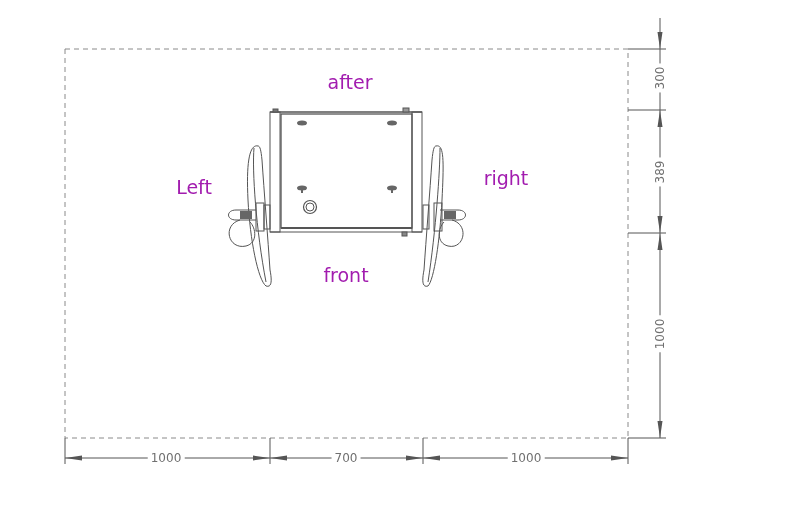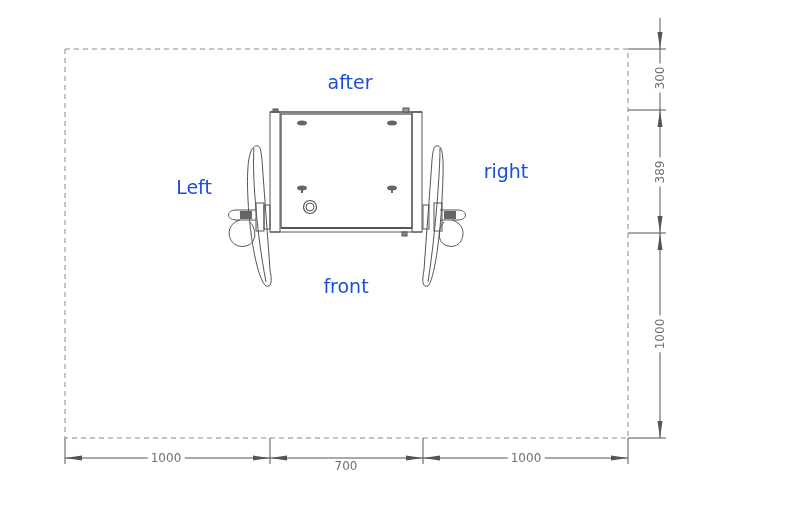--- a/index.html
+++ b/index.html
@@ -1,18 +1,18 @@
 <!DOCTYPE html>
 <html><head>
 <meta charset="utf-8">
 <style>
   html, body { margin: 0; padding: 0; background: #ffffff; }
   body { width: 793px; height: 507px; position: relative; overflow: hidden; font-family: "DejaVu Sans", sans-serif; }
   svg { position: absolute; left: 0; top: 0; }
-  .lbl { position: absolute; color: #1d4ed8; font-size: 19px; font-family: "DejaVu Sans", sans-serif; white-space: nowrap; transform: translate(-50%, -50%); }
+  .lbl { position: absolute; color: #a21caf; font-size: 19px; font-family: "DejaVu Sans", sans-serif; white-space: nowrap; transform: translate(-50%, -50%); }
   .dim { position: absolute; color: #707070; font-size: 12px; font-family: "DejaVu Sans", sans-serif; white-space: nowrap; background: #ffffff; padding: 0 3px; transform: translate(-50%, -50%); }
   .dim.v { transform: translate(-50%, -50%) rotate(-90deg); }
 </style>
 </head>
 <body>
 
 <svg width="793" height="507" viewBox="0 0 793 507" xmlns="http://www.w3.org/2000/svg">
 
   <rect x="65" y="49" width="563" height="389" fill="none" stroke="#8a8a8a" stroke-width="1" stroke-dasharray="5,4"></rect>
 
@@ -88,23 +88,23 @@
     <line x1="660" y1="18" x2="660" y2="438"></line>
     <path d="M660 49 L657.5 32 L662.5 32 Z" stroke="none"></path>
     <path d="M660 110 L657.5 127 L662.5 127 Z" stroke="none"></path>
     <path d="M660 233 L657.5 216 L662.5 216 Z" stroke="none"></path>
     <path d="M660 233 L657.5 250 L662.5 250 Z" stroke="none"></path>
     <path d="M660 438 L657.5 421 L662.5 421 Z" stroke="none"></path>
   </g>
 </svg>
 
 <div class="lbl" style="left:350px; top:82px;">after</div>
-<div class="lbl" style="left:346px; top:286px;">front</div>
+<div class="lbl" style="left:346px; top:275px;">front</div>
 <div class="lbl" style="left:194px; top:187px;">Left</div>
-<div class="lbl" style="left:506px; top:171px;">right</div>
+<div class="lbl" style="left:506px; top:178px;">right</div>
 
 <div class="dim" style="left:166px; top:458px;">1000</div>
-<div class="dim" style="left:346px; top:458px;margin-top:8px;">700</div>
+<div class="dim" style="left:346px; top:458px;">700</div>
 <div class="dim" style="left:526px; top:458px;">1000</div>
 
 <div class="dim v" style="left:660px; top:78px;">300</div>
 <div class="dim v" style="left:660px; top:172px;">389</div>
 <div class="dim v" style="left:660px; top:334px;">1000</div>
 
 </body></html>

